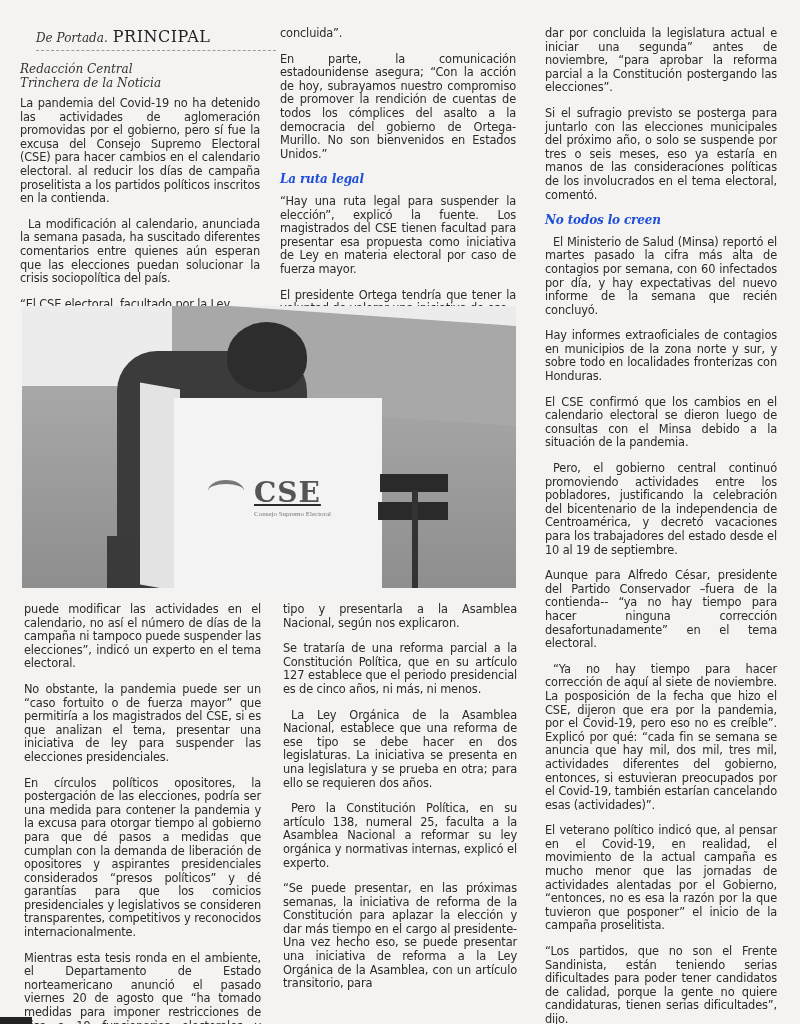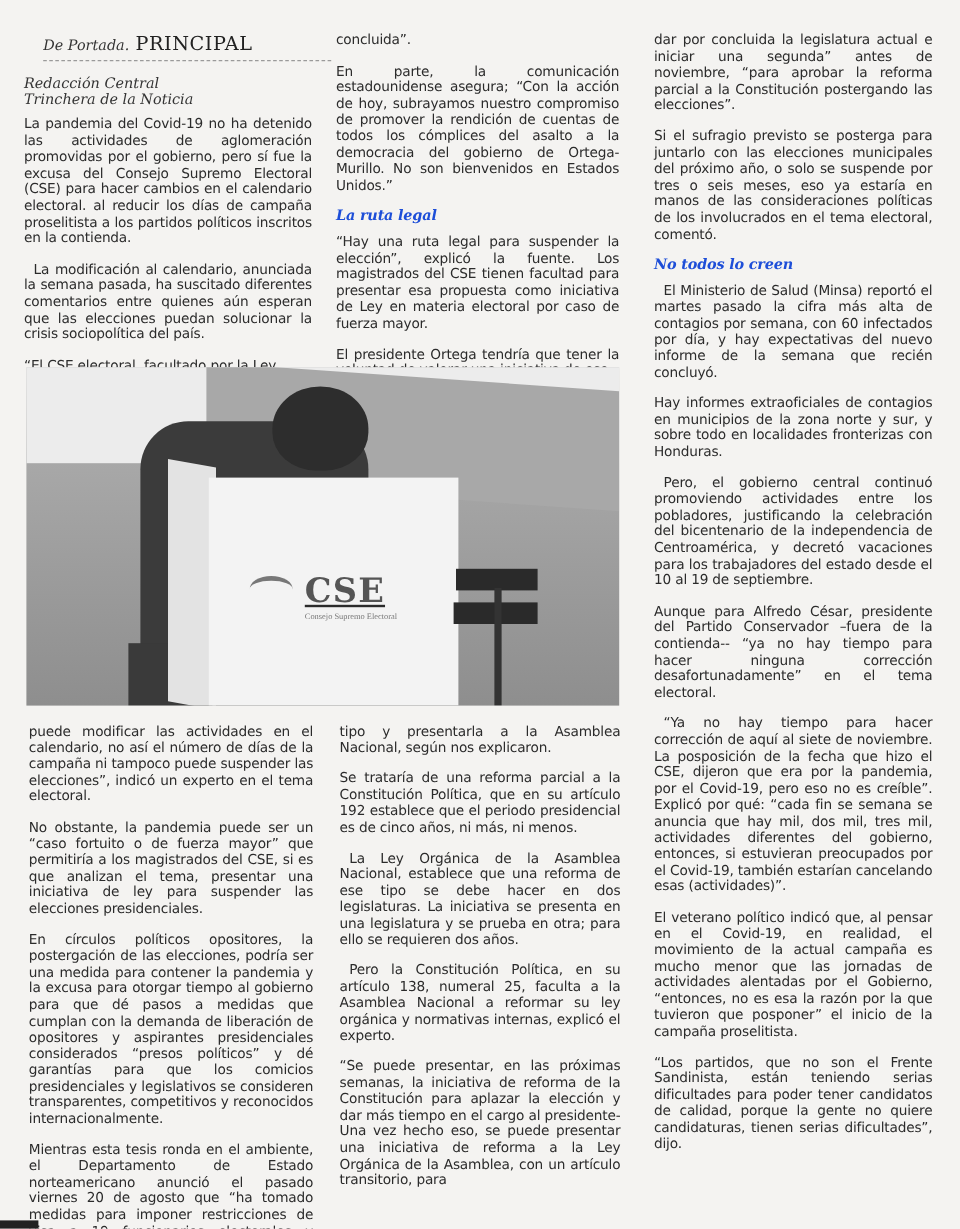--- a/index.html
+++ b/index.html
@@ -114,32 +114,33 @@
 
   <div class="col" id="col1b">
     <p>puede modificar las actividades en el calendario, no así el número de días de la campaña ni tampoco puede suspender las elecciones”, indicó un experto en el tema electoral.</p>
     <p>No obstante, la pandemia puede ser un “caso fortuito o de fuerza mayor” que permitiría a los magistrados del CSE, si es que analizan el tema, presentar una iniciativa de ley para suspender las elecciones presidenciales.</p>
     <p>En círculos políticos opositores, la postergación de las elecciones, podría ser una medida para contener la pandemia y la excusa para otorgar tiempo al gobierno para que dé pasos a medidas que cumplan con la demanda de liberación de opositores y aspirantes presidenciales considerados “presos políticos” y dé garantías para que los comicios presidenciales y legislativos se consideren transparentes, competitivos y reconocidos internacionalmente.</p>
     <p>Mientras esta tesis ronda en el ambiente, el Departamento de Estado norteamericano anunció el pasado viernes 20 de agosto que “ha tomado medidas para imponer restricciones de visa a 19 funcionarios electorales y funcionarios de partidos políticos nicaragüenses que han permitido el ataque del gobierno de Ortega-Murillo a la</p>
   </div>
 
   <div class="col" id="col2b">
     <p>tipo y presentarla a la Asamblea Nacional, según nos explicaron.</p>
-    <p>Se trataría de una reforma parcial a la Constitución Política, que en su artículo 192 establece que el periodo presidencial es de cinco años, ni más, ni menos.</p>
+    <p>Se trataría de una reforma parcial a la Constitución Política, que en su artículo 127 establece que el periodo presidencial es de cinco años, ni más, ni menos.</p>
     <p class="ind">La Ley Orgánica de la Asamblea Nacional, establece que una reforma de ese tipo se debe hacer en dos legislaturas. La iniciativa se presenta en una legislatura y se prueba en otra; para ello se requieren dos años.</p>
     <p class="ind">Pero la Constitución Política, en su artículo 138, numeral 25, faculta a la Asamblea Nacional a reformar su ley orgánica y normativas internas, explicó el experto.</p>
     <p>“Se puede presentar, en las próximas semanas, la iniciativa de reforma de la Constitución para aplazar la elección y dar más tiempo en el cargo al presidente- Una vez hecho eso, se puede presentar una iniciativa de reforma a la Ley Orgánica de la Asamblea, con un artículo transitorio, para</p>
   </div>
 
   <div class="col" id="col3">
     <p>dar por concluida la legislatura actual e iniciar una segunda” antes de noviembre, “para aprobar la reforma parcial a la Constitución postergando las elecciones”.</p>
     <p>Si el sufragio previsto se posterga para juntarlo con las elecciones municipales del próximo año, o solo se suspende por tres o seis meses, eso ya estaría en manos de las consideraciones políticas de los involucrados en el tema electoral, comentó.</p>
     <h3>No todos lo creen</h3>
     <p class="ind">El Ministerio de Salud (Minsa) reportó el martes pasado la cifra más alta de contagios por semana, con 60 infectados por día, y hay expectativas del nuevo informe de la semana que recién concluyó.</p>
     <p>Hay informes extraoficiales de contagios en municipios de la zona norte y sur, y sobre todo en localidades fronterizas con Honduras.</p>
+    <p>El CSE confirmó que los cambios en el calendario electoral se dieron luego de consultas con el Minsa debido a la situación de la pandemia.</p>
     <p class="ind">Pero, el gobierno central continuó promoviendo actividades entre los pobladores, justificando la celebración del bicentenario de la independencia de Centroamérica, y decretó vacaciones para los trabajadores del estado desde el 10 al 19 de septiembre.</p>
     <p>Aunque para Alfredo César, presidente del Partido Conservador –fuera de la contienda-- “ya no hay tiempo para hacer ninguna corrección desafortunadamente” en el tema electoral.</p>
     <p class="ind">“Ya no hay tiempo para hacer corrección de aquí al siete de noviembre. La posposición de la fecha que hizo el CSE, dijeron que era por la pandemia, por el Covid-19, pero eso no es creíble”. Explicó por qué: “cada fin se semana se anuncia que hay mil, dos mil, tres mil, actividades diferentes del gobierno, entonces, si estuvieran preocupados por el Covid-19, también estarían cancelando esas (actividades)”.</p>
     <p>El veterano político indicó que, al pensar en el Covid-19, en realidad, el movimiento de la actual campaña es mucho menor que las jornadas de actividades alentadas por el Gobierno, “entonces, no es esa la razón por la que tuvieron que posponer” el inicio de la campaña proselitista.</p>
     <p>“Los partidos, que no son el Frente Sandinista, están teniendo serias dificultades para poder tener candidatos de calidad, porque la gente no quiere candidaturas, tienen serias dificultades”, dijo.</p>
 
   </div>
 
   <div class="bottom-bar"></div>
 </div>

